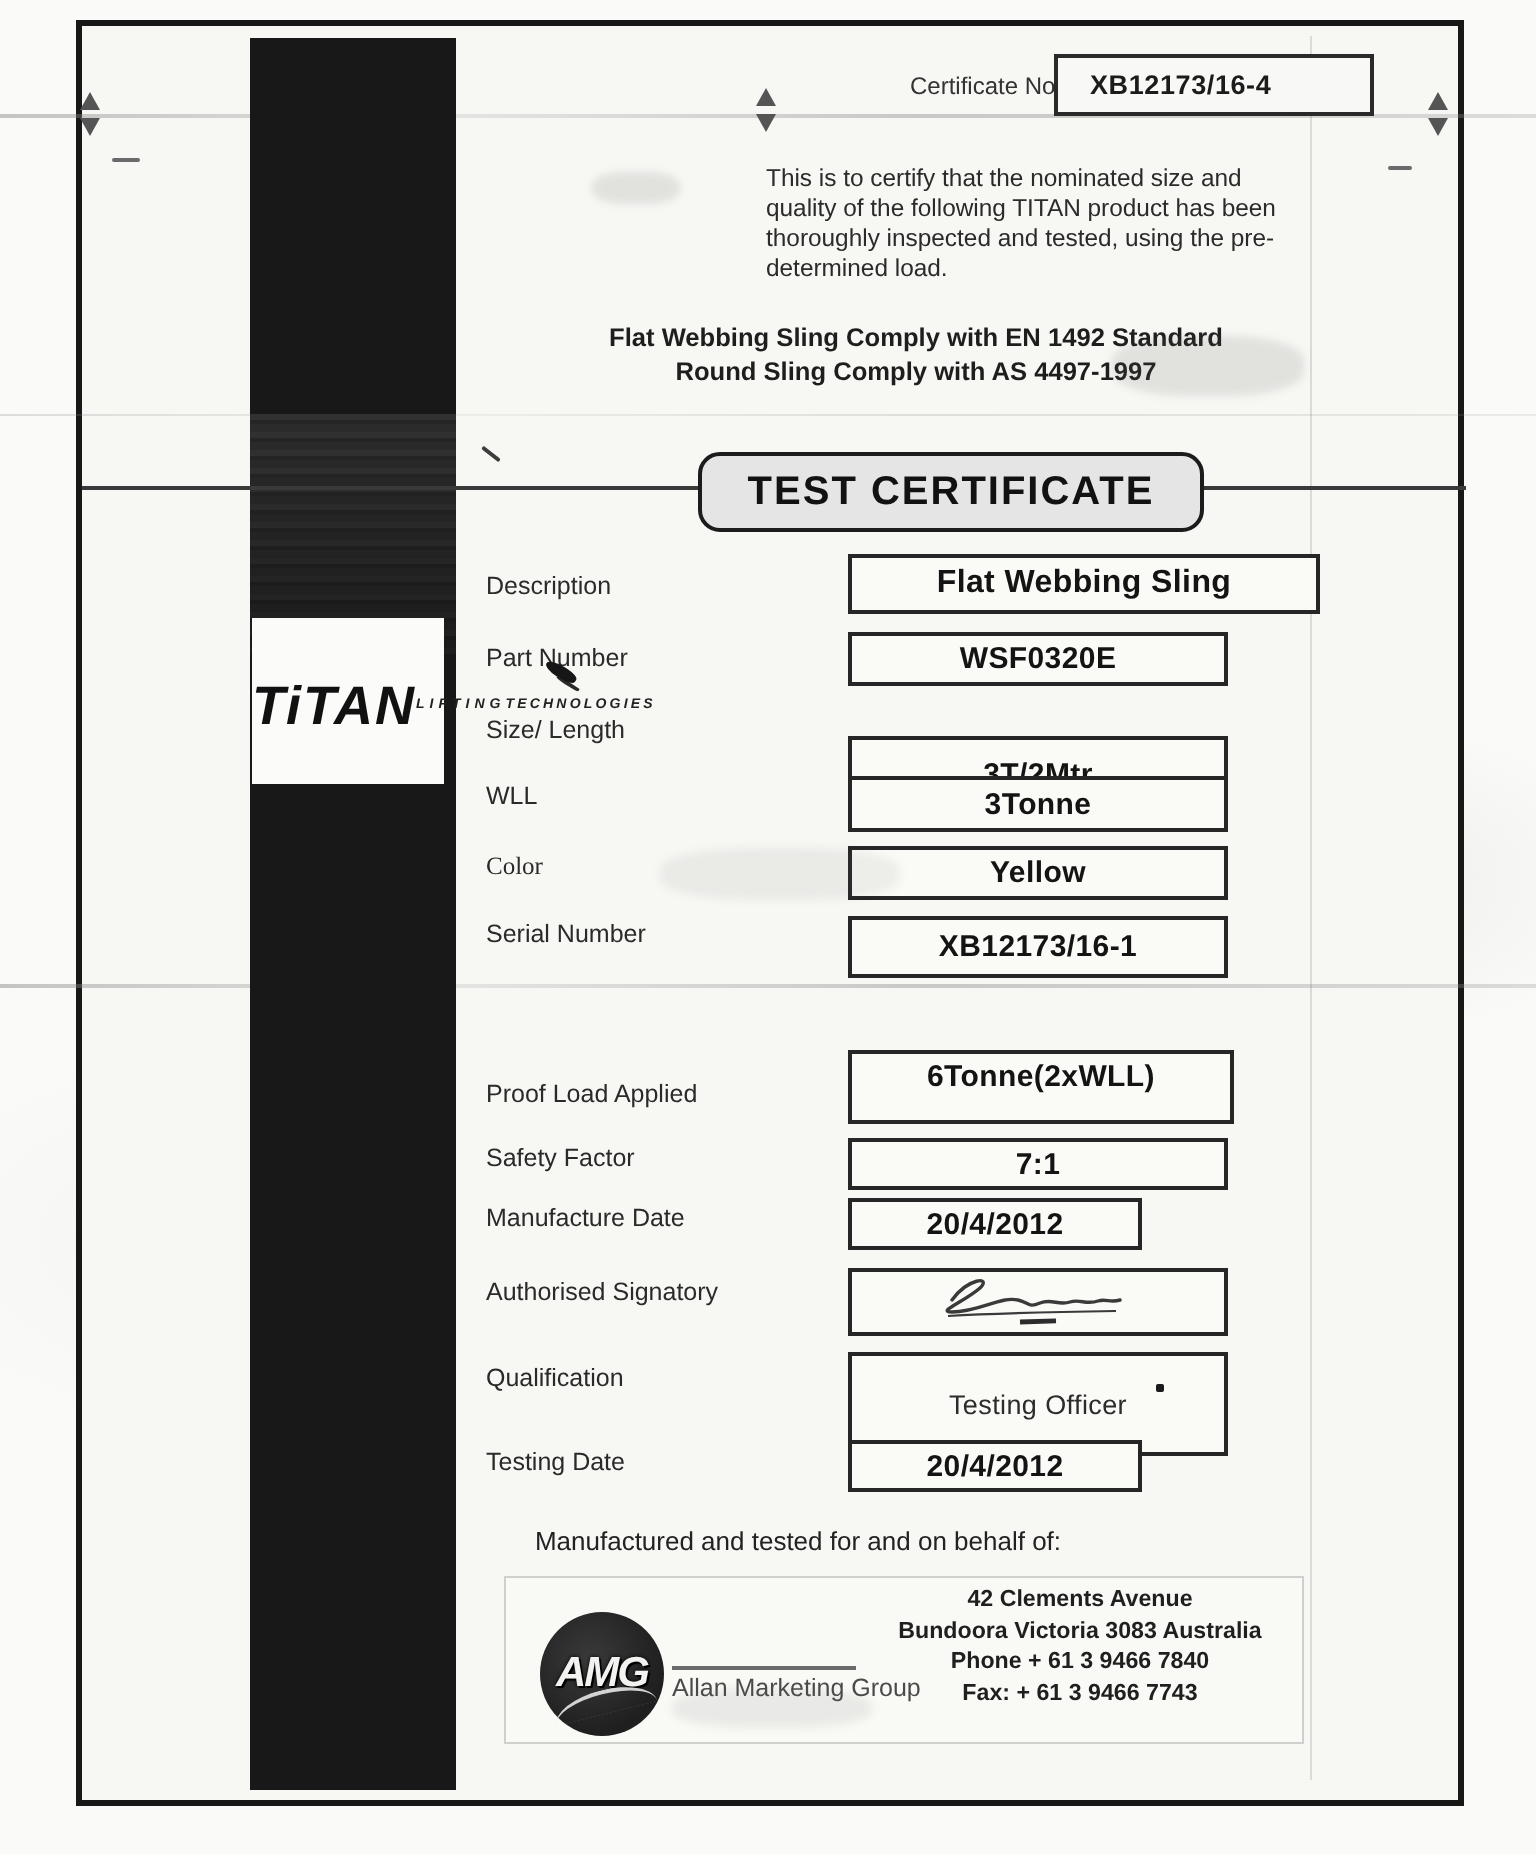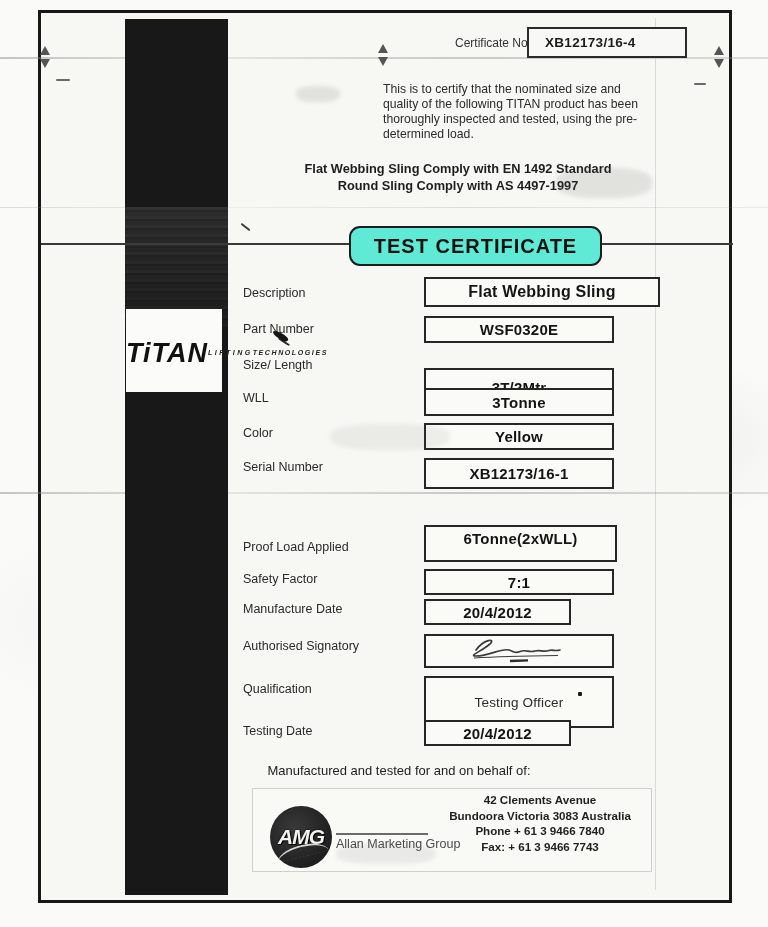--- a/index.html
+++ b/index.html
@@ -39,21 +39,21 @@
   .cert-no-label{position:absolute;left:455px;top:36px;font-size:12px;color:#333;}
   .cert-no-box{position:absolute;left:527px;top:27px;width:160px;height:31px;border:2px solid #2a2a2a;
      box-sizing:border-box;background:#f8f8f6;display:flex;align-items:center;}
   .cert-no-value{font-size:13.5px;font-weight:bold;padding-left:16px;letter-spacing:.3px;}
   .intro{position:absolute;left:383px;top:82px;width:266px;font-size:12.2px;line-height:15px;color:#2b2b2b;}
   .comply{position:absolute;left:258px;top:160px;width:400px;text-align:center;
      font-size:12.8px;font-weight:bold;line-height:17px;color:#1e1e1e;}
 
   .title-rule{position:absolute;left:41px;top:243px;width:692px;height:2px;background:#3a3a3a;}
   .title-box{position:absolute;left:349px;top:226px;width:253px;height:40px;border:2.5px solid #1c1c1c;
-     border-radius:11px;background:#5eead4;display:flex;align-items:center;justify-content:center;box-sizing:border-box;}
+     border-radius:11px;background:#e5e5e5;display:flex;align-items:center;justify-content:center;box-sizing:border-box;}
   .title-text{font-size:20px;font-weight:bold;letter-spacing:1px;color:#121212;}
 
   
   .flabel{position:absolute;width:176px;text-align:left;font-size:12.5px;color:#2a2a2a;}
   .fbox{position:absolute;border:2px solid #262626;background:#fafaf7;box-sizing:border-box;
         display:flex;align-items:center;justify-content:center;}
   .fval{font-weight:bold;font-size:15px;letter-spacing:.2px;color:#141414;}
   .fval.big{font-size:16px;}
   .fval.reg{font-weight:normal;font-size:13.5px;color:#2c2c2c;}
   .dotmark{position:absolute;left:152px;top:14px;width:4px;height:4px;background:#1a1a1a;border-radius:1px;}
@@ -120,21 +120,21 @@
 
   <div class="title-rule"></div>
   <div class="title-box">
     <span class="title-text">TEST CERTIFICATE</span>
   </div>
 
   <div class="flabel" style="left:243px;top:286px;">Description</div>
   <div class="flabel" style="left:243px;top:322px;">Part Number</div>
   <div class="flabel" style="left:243px;top:358px;">Size/ Length</div>
   <div class="flabel" style="left:243px;top:391px;">WLL</div>
-  <div class="flabel" style="left:243px;top:426px;">Color</div>
+  <div class="flabel" style="left:243px;top:426px;font-family:Liberation Serif, serif;">Color</div>
   <div class="flabel" style="left:243px;top:460px;">Serial Number</div>
   <div class="flabel" style="left:243px;top:540px;">Proof Load Applied</div>
   <div class="flabel" style="left:243px;top:572px;">Safety Factor</div>
   <div class="flabel" style="left:243px;top:602px;">Manufacture Date</div>
   <div class="flabel" style="left:243px;top:639px;">Authorised Signatory</div>
   <div class="flabel" style="left:243px;top:682px;">Qualification</div>
   <div class="flabel" style="left:243px;top:724px;">Testing Date</div>
 
   <div class="fbox" style="left:424px;top:277px;width:236px;height:30px;">
     <span class="fval big">Flat Webbing Sling</span>

